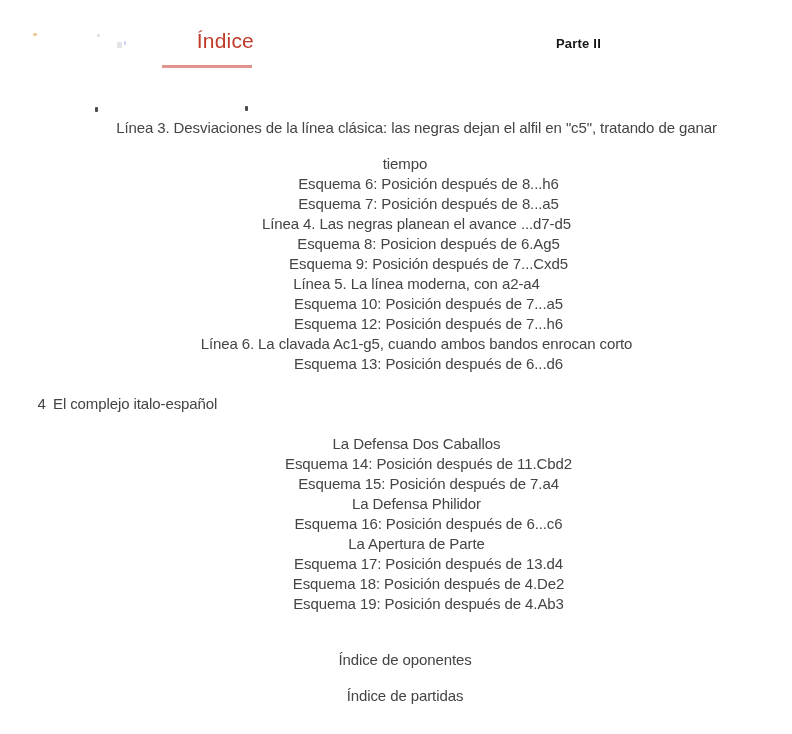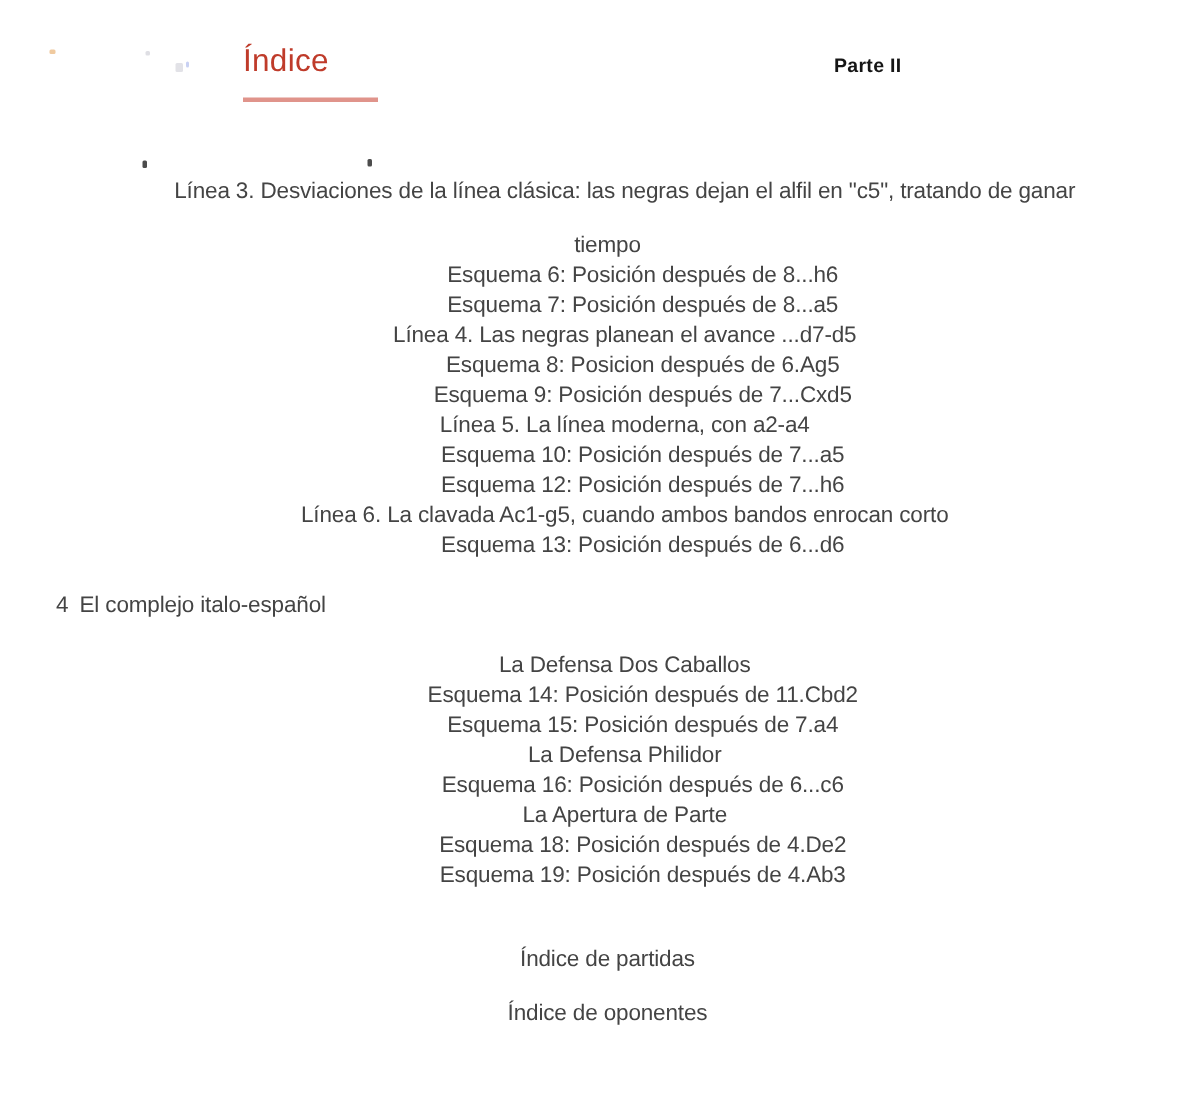--- a/index.html
+++ b/index.html
@@ -14,21 +14,21 @@
     width:792px;height:734px;
     position:relative;
     font-family:"Liberation Sans", sans-serif;
     overflow:hidden;
   }
   .page{position:absolute;inset:0;background:#fff;}
 
   
   .title-wrap{
     position:absolute;left:162px;top:28px;width:92px;
-    text-align:left;
+    text-align:right;
   }
   .doc-title{
     color:var(--title-color);
     font-size:21px;
     font-weight:400;
     letter-spacing:0.2px;
     line-height:26px;
   }
   .title-underline{
     margin-top:11px;
@@ -109,20 +109,21 @@
         <span class="ch-num">4</span>
         <span>El complejo italo-español</span>
       </div>
       <div class="toc-gap"></div>
       <div class="toc-line indent-1">La Defensa Dos Caballos</div>
       <div class="toc-line indent-2">Esquema 14: Posición después de 11.Cbd2</div>
       <div class="toc-line indent-2">Esquema 15: Posición después de 7.a4</div>
       <div class="toc-line indent-1">La Defensa Philidor</div>
       <div class="toc-line indent-2">Esquema 16: Posición después de 6...c6</div>
       <div class="toc-line indent-1">La Apertura de Parte</div>
+      <div class="toc-line indent-2">Esquema 17: Posición después de 13.d4</div>
       <div class="toc-line indent-2">Esquema 18: Posición después de 4.De2</div>
       <div class="toc-line indent-2">Esquema 19: Posición después de 4.Ab3</div>
       <div class="toc-gap"></div>
+      <div class="toc-line indent-0">Índice de oponentes</div>
       <div class="toc-line indent-0">Índice de partidas</div>
-      <div class="toc-line indent-0">Índice de oponentes</div>
     </div>
 
 </div>
 
 </body></html>

